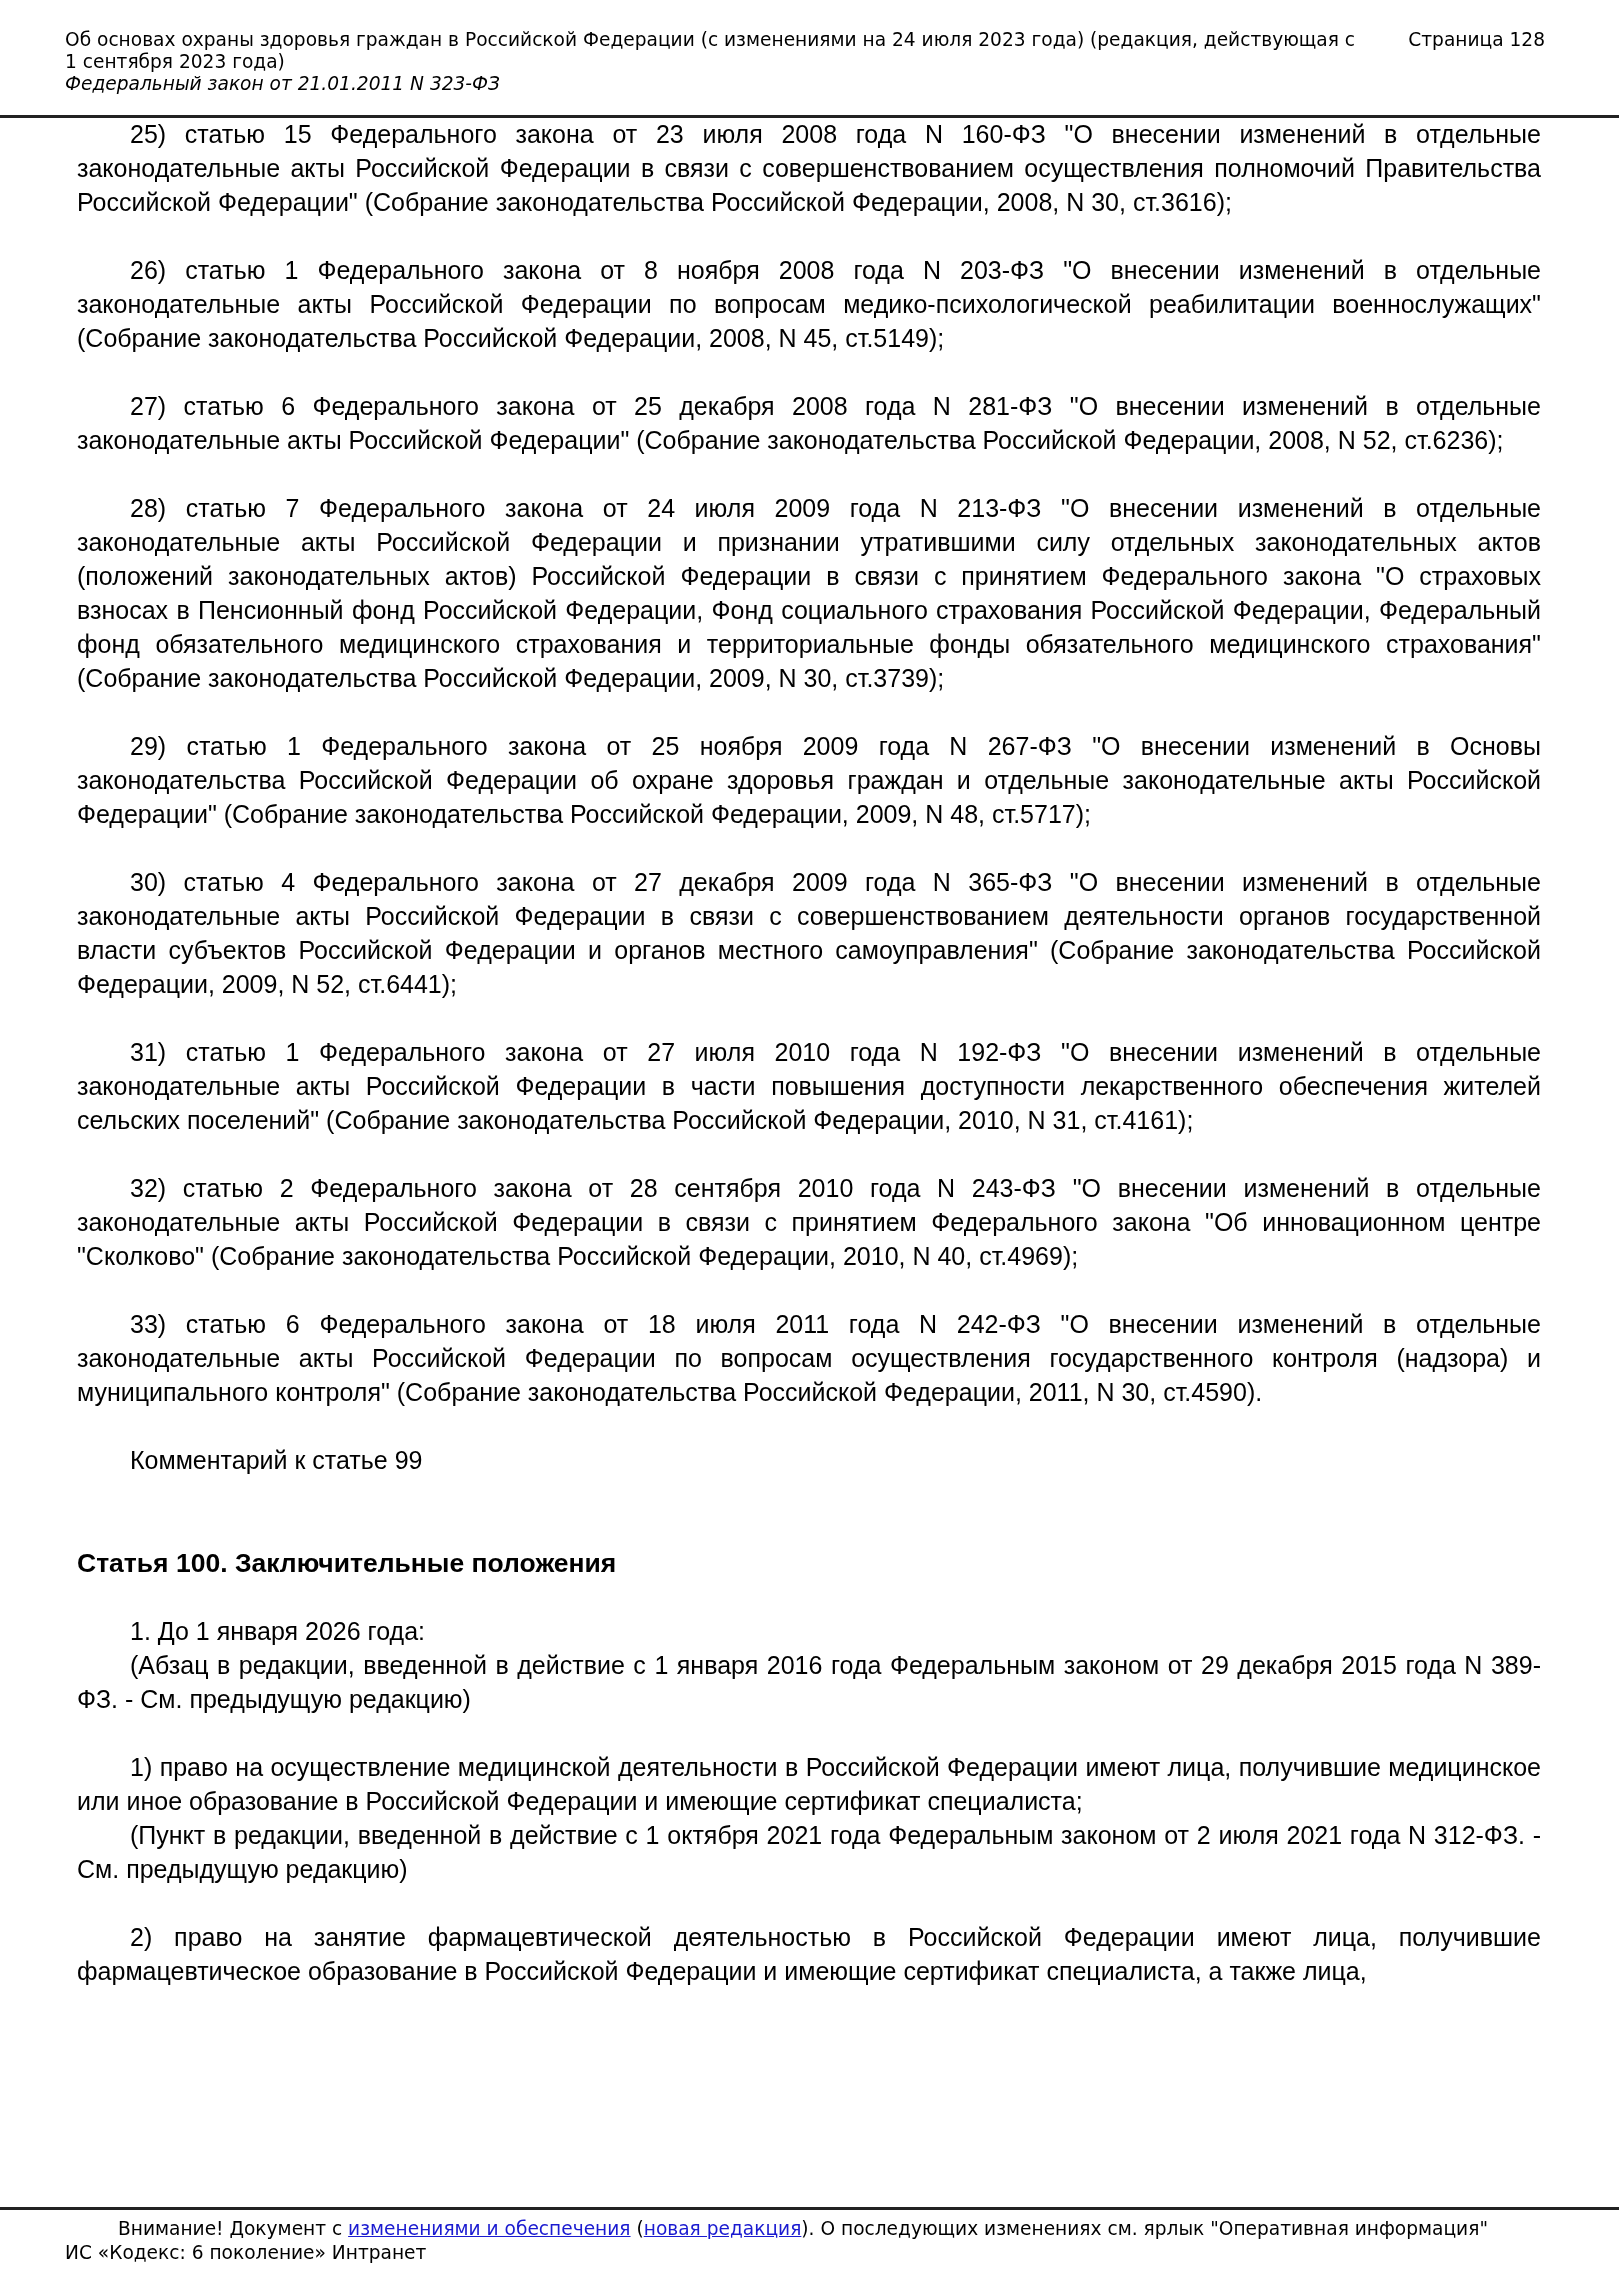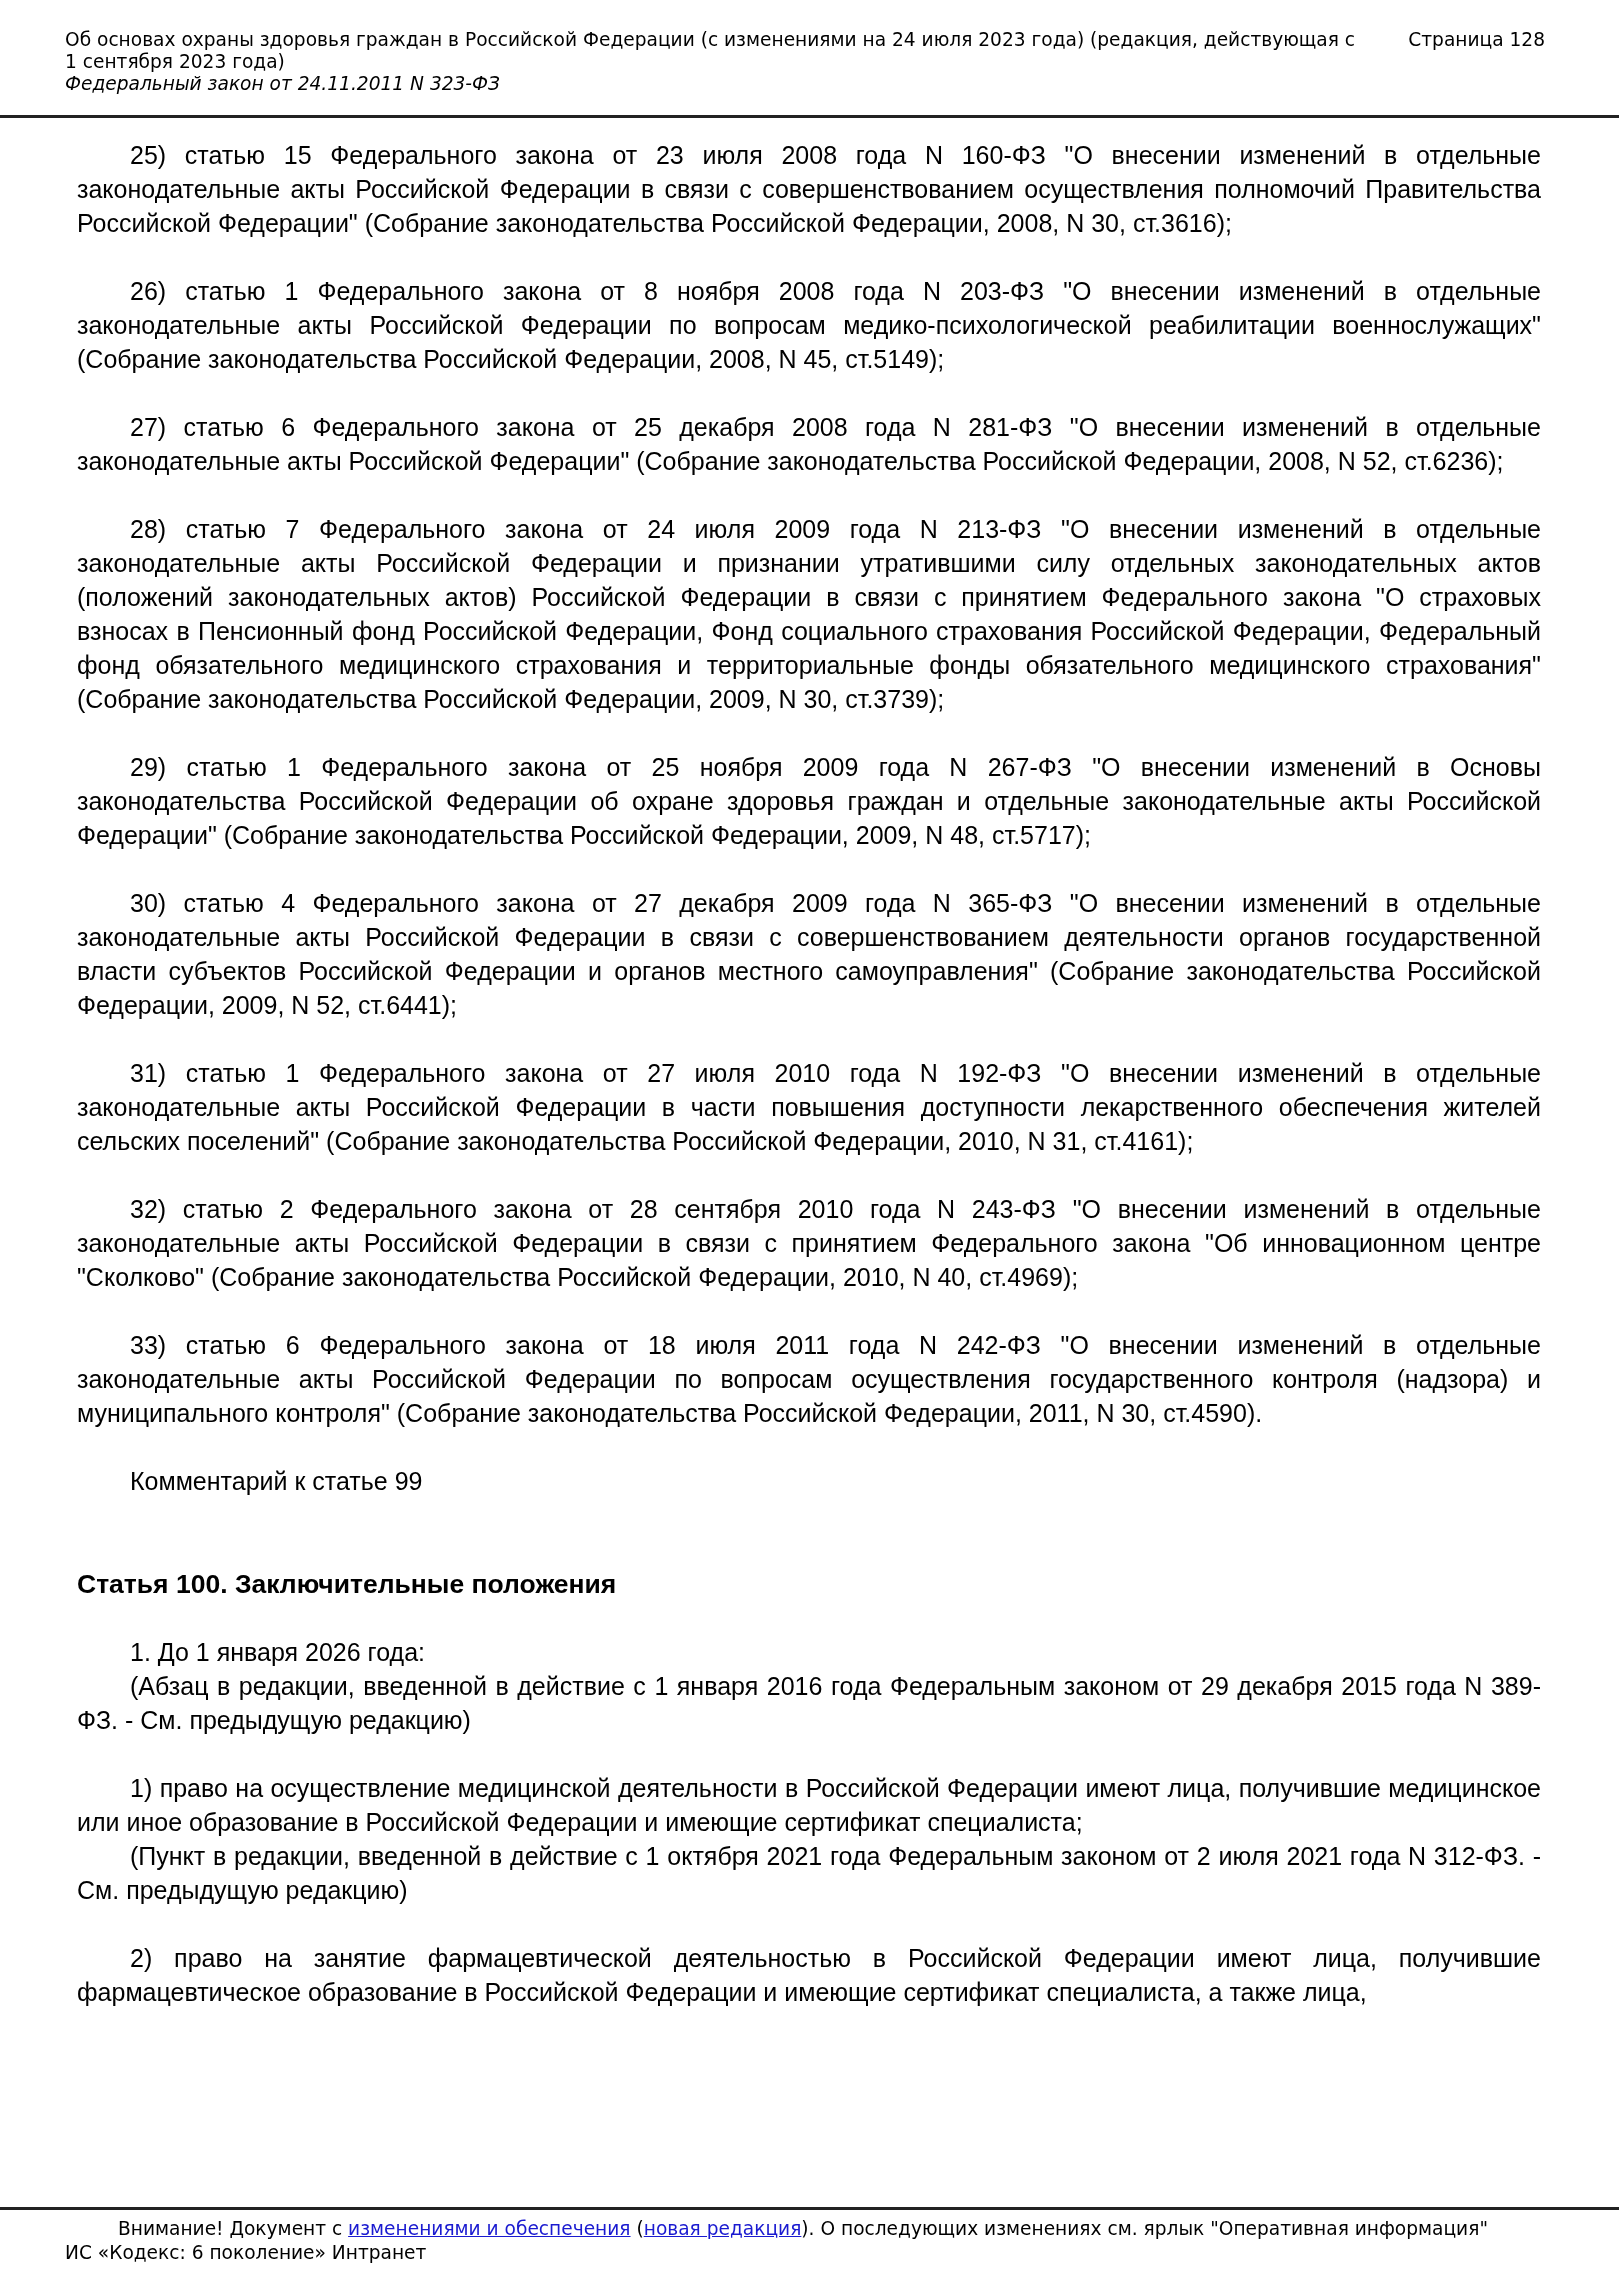--- a/index.html
+++ b/index.html
@@ -3,38 +3,38 @@
 <meta charset="utf-8">
 <style>
   html, body { margin:0; padding:0; background:#ffffff; }
   body { width:1619px; height:2292px; position:relative; overflow:hidden; color:#000; }
   .header { position:absolute; left:65px; top:29px; width:1480px; font-family:"DejaVu Sans", sans-serif; font-size:18.6px; line-height:22px; color:#000; }
   .header .row { display:flex; justify-content:space-between; }
   .header .title { width:1304px; }
   .header .page-num { white-space:nowrap;text-align:right; }
   .header .subtitle { font-style:italic; }
   .hr-top { position:absolute; left:0; top:115px; width:1619px; height:2.9px; background:#222; }
-  .body { position:absolute; left:77px; top:117px; width:1464px; font-family:"Liberation Sans", sans-serif; font-size:25px; line-height:34px;margin-top:21px; }
+  .body { position:absolute; left:77px; top:117px; width:1464px; font-family:"Liberation Sans", sans-serif; font-size:25px; line-height:34px; }
   .para { margin:0 0 34px 0; text-align:justify; text-indent:53px; }
   .para.tight { margin-bottom:0; }
   .heading { text-align:left; font-weight:bold; font-size:26.5px; line-height:34px; margin:0 0 34px 0; padding-top:69px; }
   .hr-bot { position:absolute; left:0; top:2207px; width:1619px; height:2.9px; background:#222; }
   .footer { position:absolute; left:65px; top:2217px; width:1490px; font-family:"DejaVu Sans", sans-serif; font-size:18.6px; line-height:23.5px; }
   .footer .notice { padding-left:53px; }
   .footer a { color:#1a1ad0; text-decoration:underline; }
 </style>
 </head>
 <body>
 
 <div class="header">
   <div class="row">
     <div class="title">Об основах охраны здоровья граждан в Российской Федерации (с изменениями на 24 июля 2023 года) (редакция, действующая с 1 сентября 2023 года)</div>
     <div class="page-num">Страница 128</div>
   </div>
-  <div class="subtitle">Федеральный закон от 24.11.2011 N 323-ФЗ</div>
+  <div class="subtitle">Федеральный закон от 21.01.2011 N 323-ФЗ</div>
 </div>
 <div class="hr-top"></div>
 
 <div class="body">
   <p class="para">25) статью 15 Федерального закона от 23 июля 2008 года N 160-ФЗ "О внесении изменений в отдельные законодательные акты Российской Федерации в связи с совершенствованием осуществления полномочий Правительства Российской Федерации" (Собрание законодательства Российской Федерации, 2008, N 30, ст.3616);</p>
   <p class="para">26) статью 1 Федерального закона от 8 ноября 2008 года N 203-ФЗ "О внесении изменений в отдельные законодательные акты Российской Федерации по вопросам медико-психологической реабилитации военнослужащих" (Собрание законодательства Российской Федерации, 2008, N 45, ст.5149);</p>
   <p class="para">27) статью 6 Федерального закона от 25 декабря 2008 года N 281-ФЗ "О внесении изменений в отдельные законодательные акты Российской Федерации" (Собрание законодательства Российской Федерации, 2008, N 52, ст.6236);</p>
   <p class="para">28) статью 7 Федерального закона от 24 июля 2009 года N 213-ФЗ "О внесении изменений в отдельные законодательные акты Российской Федерации и признании утратившими силу отдельных законодательных актов (положений законодательных актов) Российской Федерации в связи с принятием Федерального закона "О страховых взносах в Пенсионный фонд Российской Федерации, Фонд социального страхования Российской Федерации, Федеральный фонд обязательного медицинского страхования и территориальные фонды обязательного медицинского страхования" (Собрание законодательства Российской Федерации, 2009, N 30, ст.3739);</p>
   <p class="para">29) статью 1 Федерального закона от 25 ноября 2009 года N 267-ФЗ "О внесении изменений в Основы законодательства Российской Федерации об охране здоровья граждан и отдельные законодательные акты Российской Федерации" (Собрание законодательства Российской Федерации, 2009, N 48, ст.5717);</p>
   <p class="para">30) статью 4 Федерального закона от 27 декабря 2009 года N 365-ФЗ "О внесении изменений в отдельные законодательные акты Российской Федерации в связи с совершенствованием деятельности органов государственной власти субъектов Российской Федерации и органов местного самоуправления" (Собрание законодательства Российской Федерации, 2009, N 52, ст.6441);</p>

